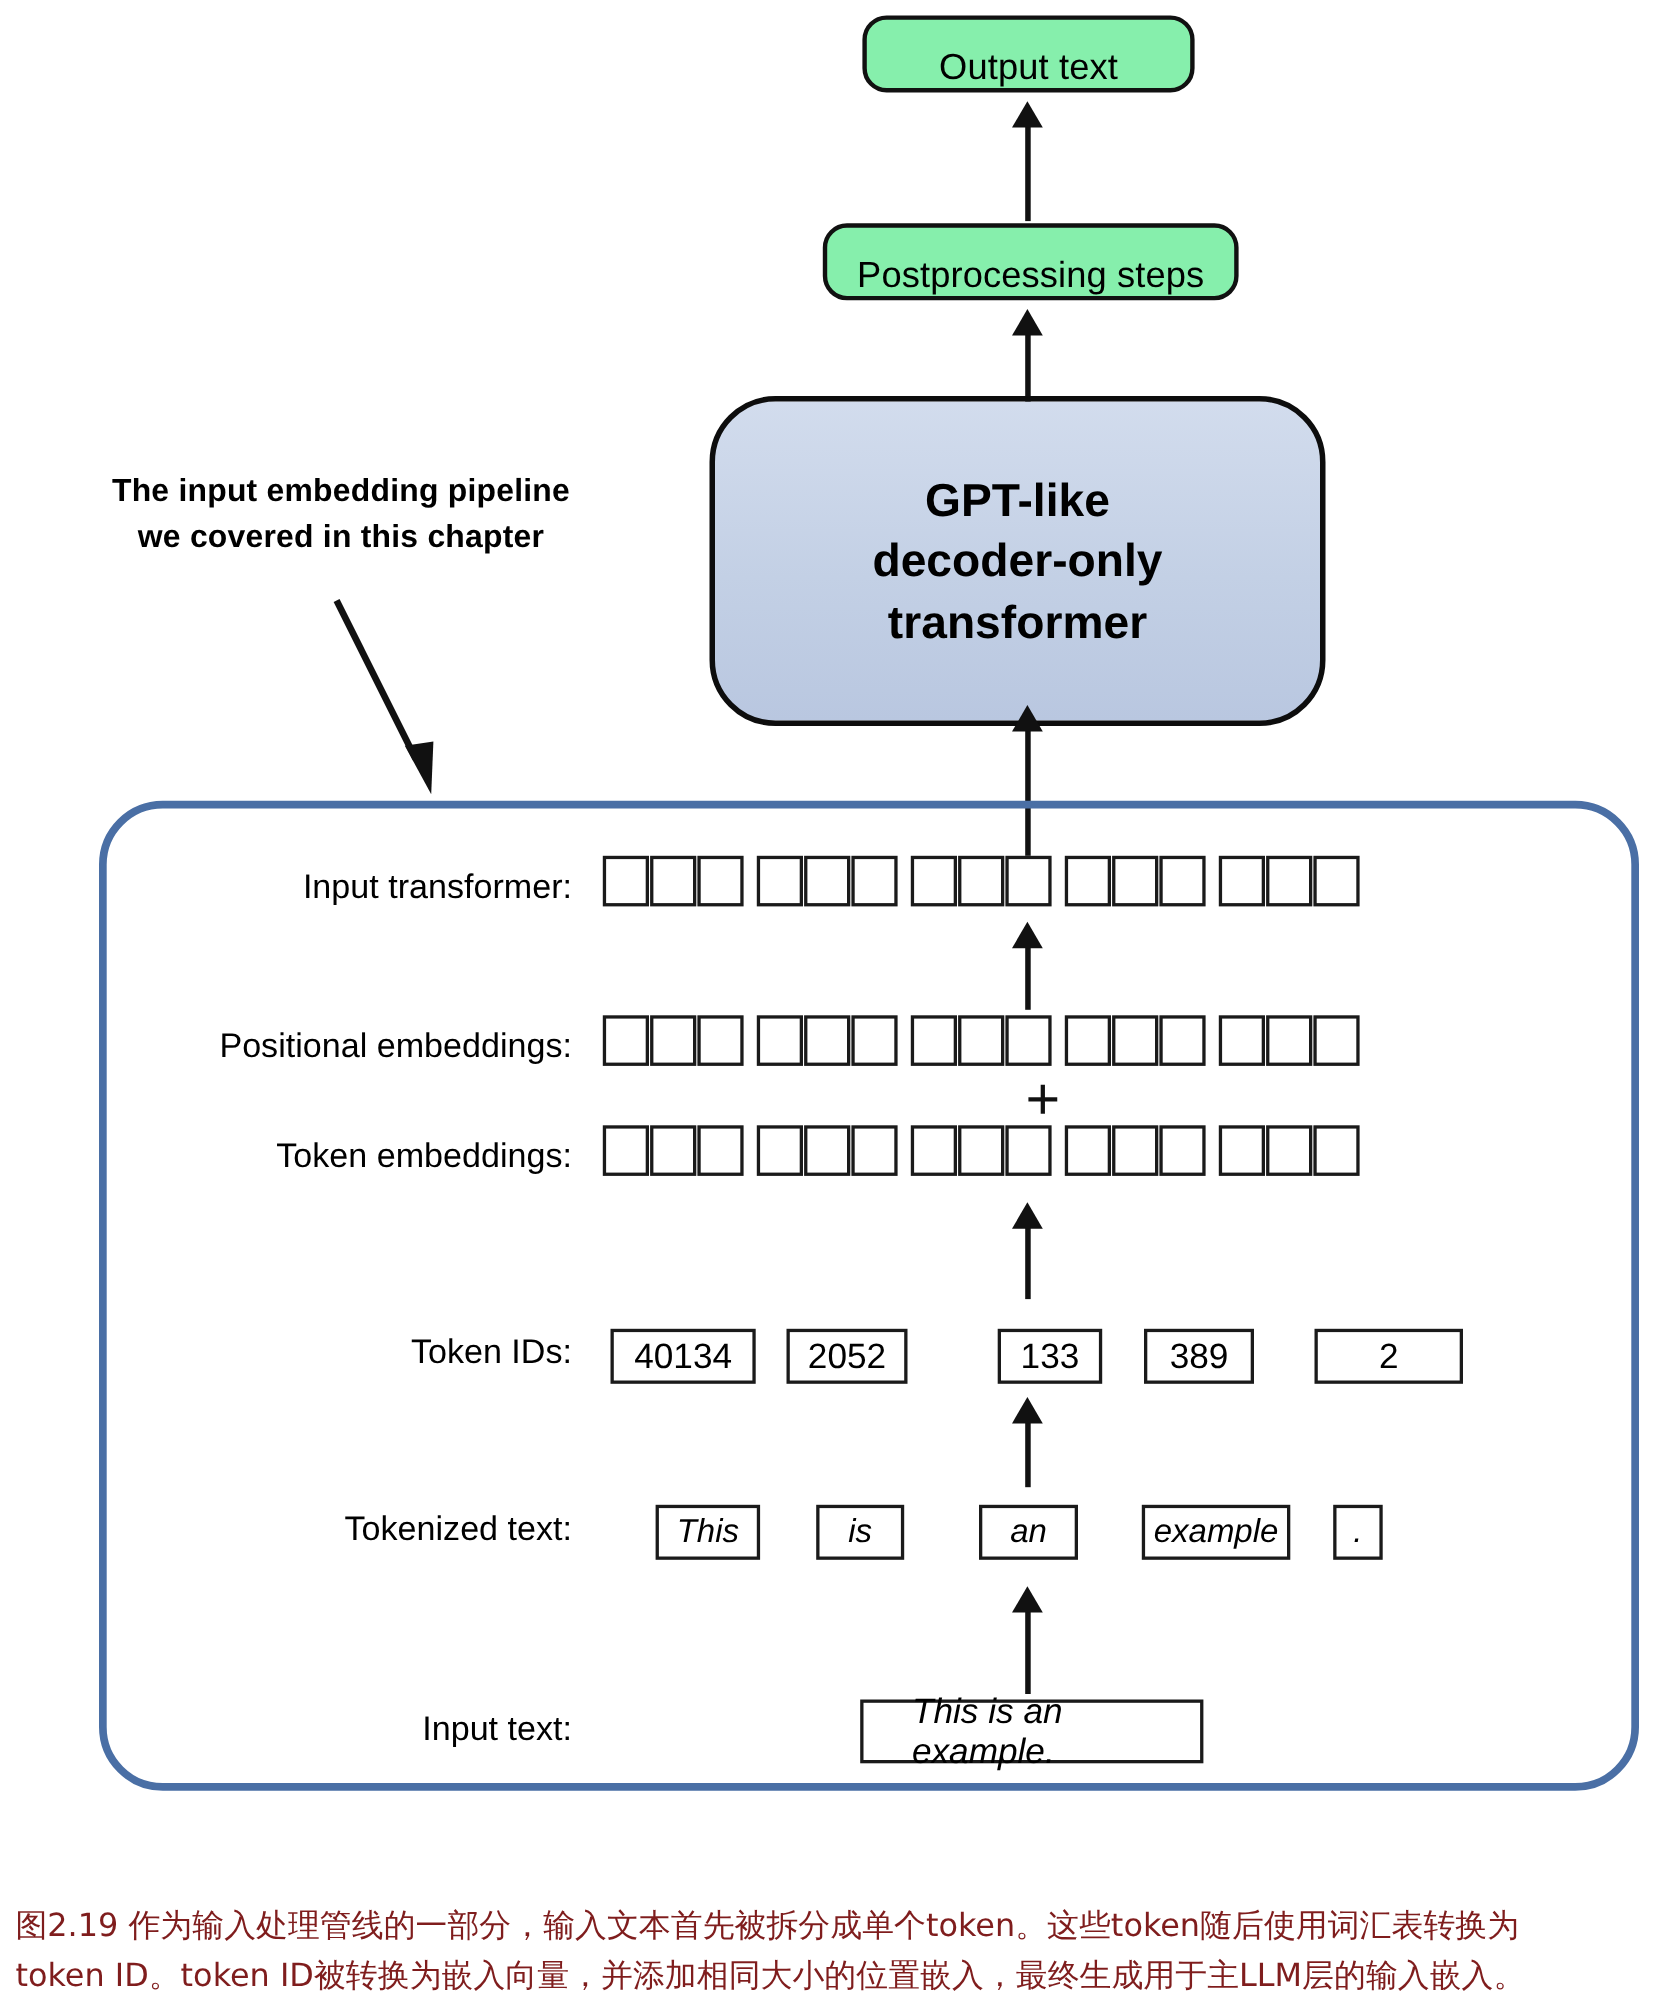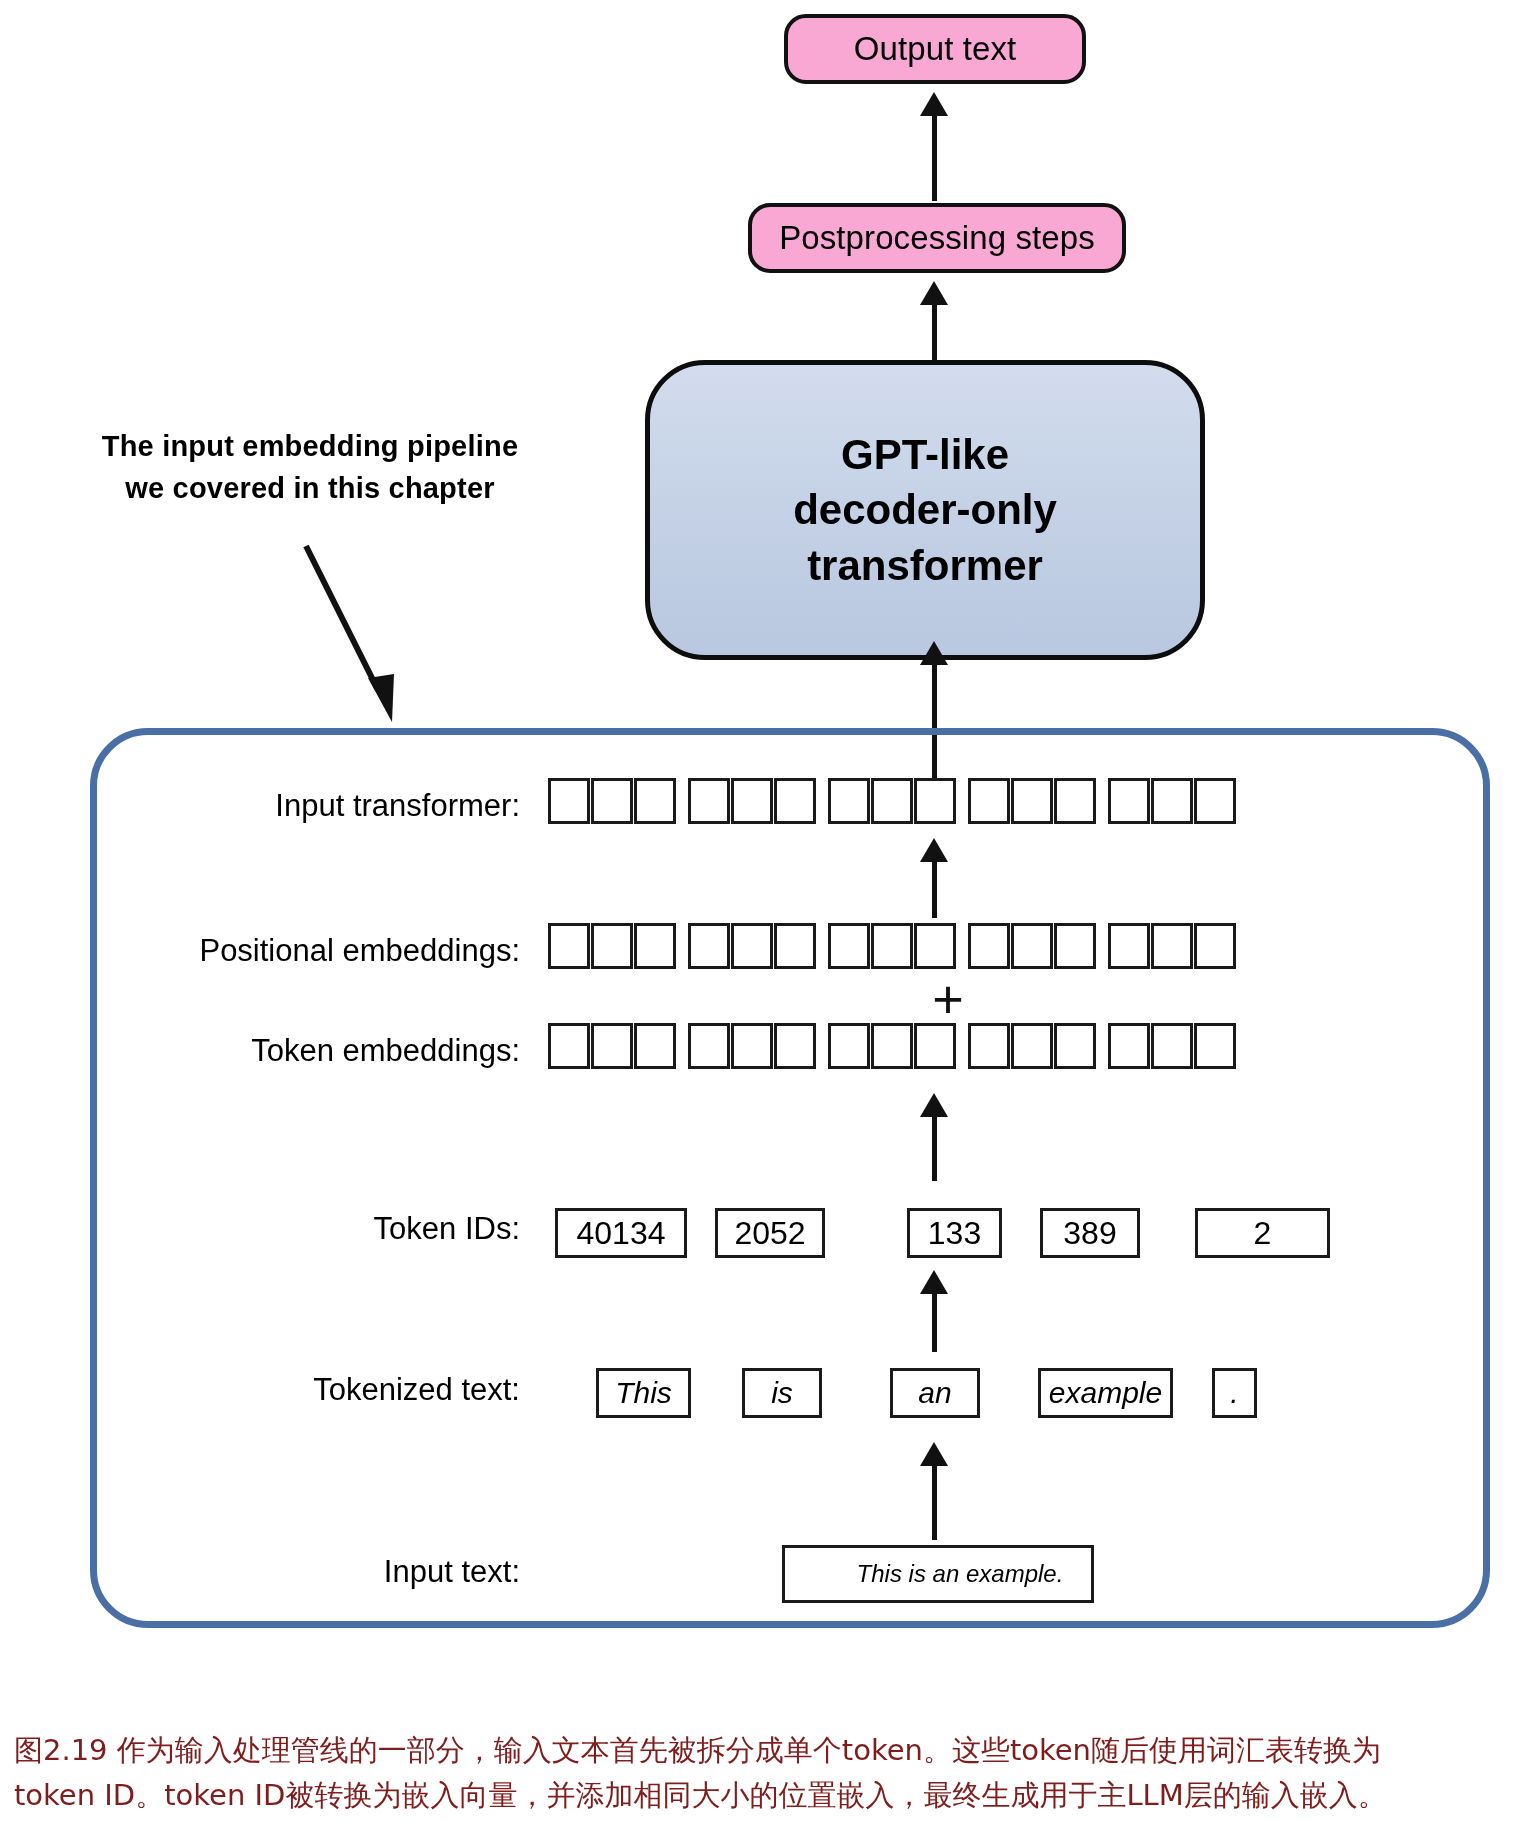--- a/index.html
+++ b/index.html
@@ -7,22 +7,22 @@
     width:1514px;height:1822px;position:relative;overflow:hidden;
     font-family:"Liberation Sans","DejaVu Sans",sans-serif;
     color:#000;
   }
 
   
   .roundbox{
     position:absolute;
     border:4px solid #111;
     border-radius:22px;
-    background:#f9a8d4;
-    display:flex;align-items:center;justify-content:center;
+    background:#86efac;
+    display:flex;align-items:flex-end;justify-content:center;
     box-sizing:border-box;
     font-size:33px;
     letter-spacing:.1px;
   }
   #output-text-box{left:784px;top:14px;width:302px;height:70px;}
   #postprocessing-box{left:748px;top:203px;width:378px;height:70px;}
 
   #gpt-box{
     position:absolute;left:645px;top:360px;width:560px;height:300px;
     border:5px solid #0d0d0d;
@@ -77,21 +77,21 @@
     position:absolute;border:3.5px solid #1a1a1a;background:#fff;
     box-sizing:border-box;display:flex;align-items:center;justify-content:center;
     font-size:32px;height:50px;
   }
   .tok-italic{font-style:italic;}
 
   #input-text-box{
     position:absolute;left:782px;top:1545px;width:312px;height:58px;
     border:3.5px solid #1a1a1a;background:#fff;box-sizing:border-box;
     display:flex;align-items:center;justify-content:center;
-    font-size:24px;font-style:italic;padding-left:44px;
+    font-size:32px;font-style:italic;padding-left:44px;
   }
 
   #plus-sign{
     position:absolute;left:920px;top:972px;width:56px;height:56px;
     font-size:54px;line-height:54px;text-align:center;font-weight:500;
     color:#111;
   }
 
   
   #caption{

